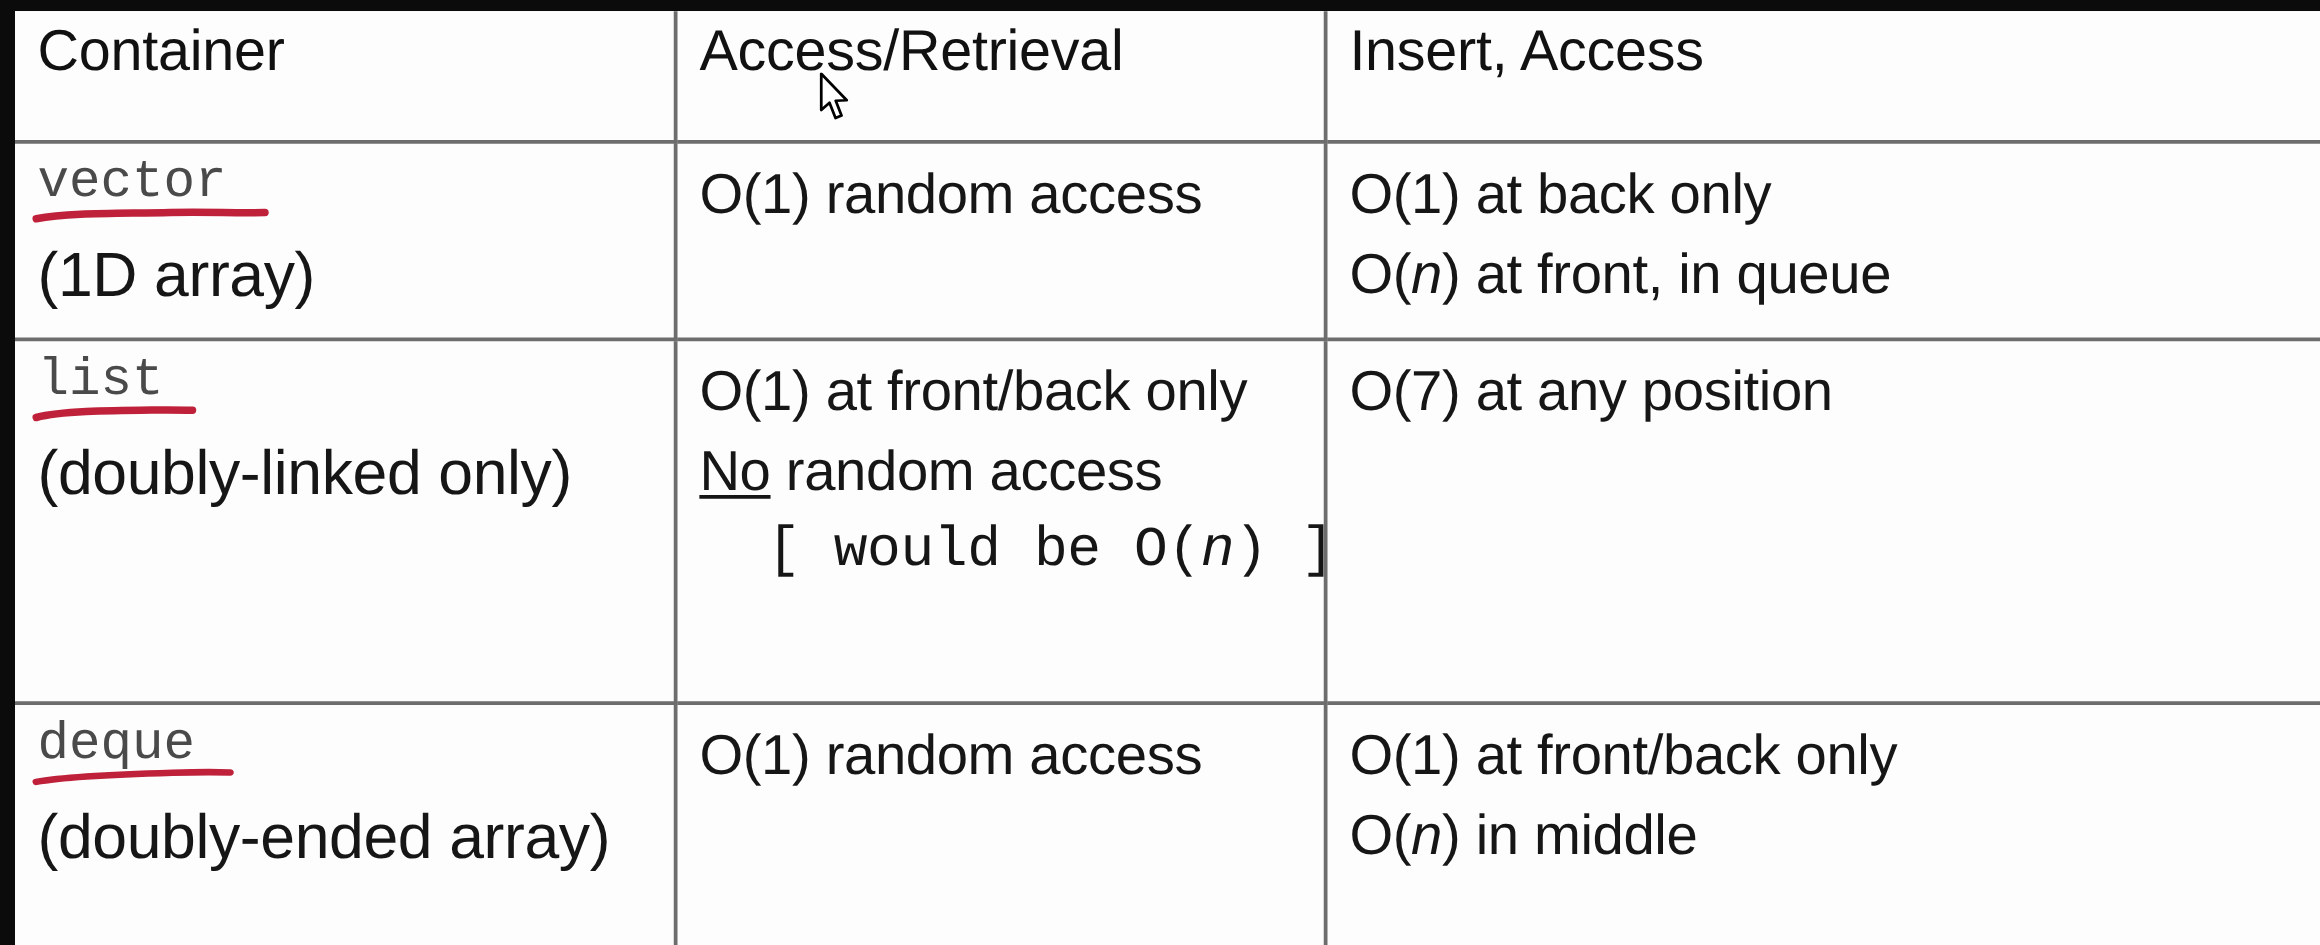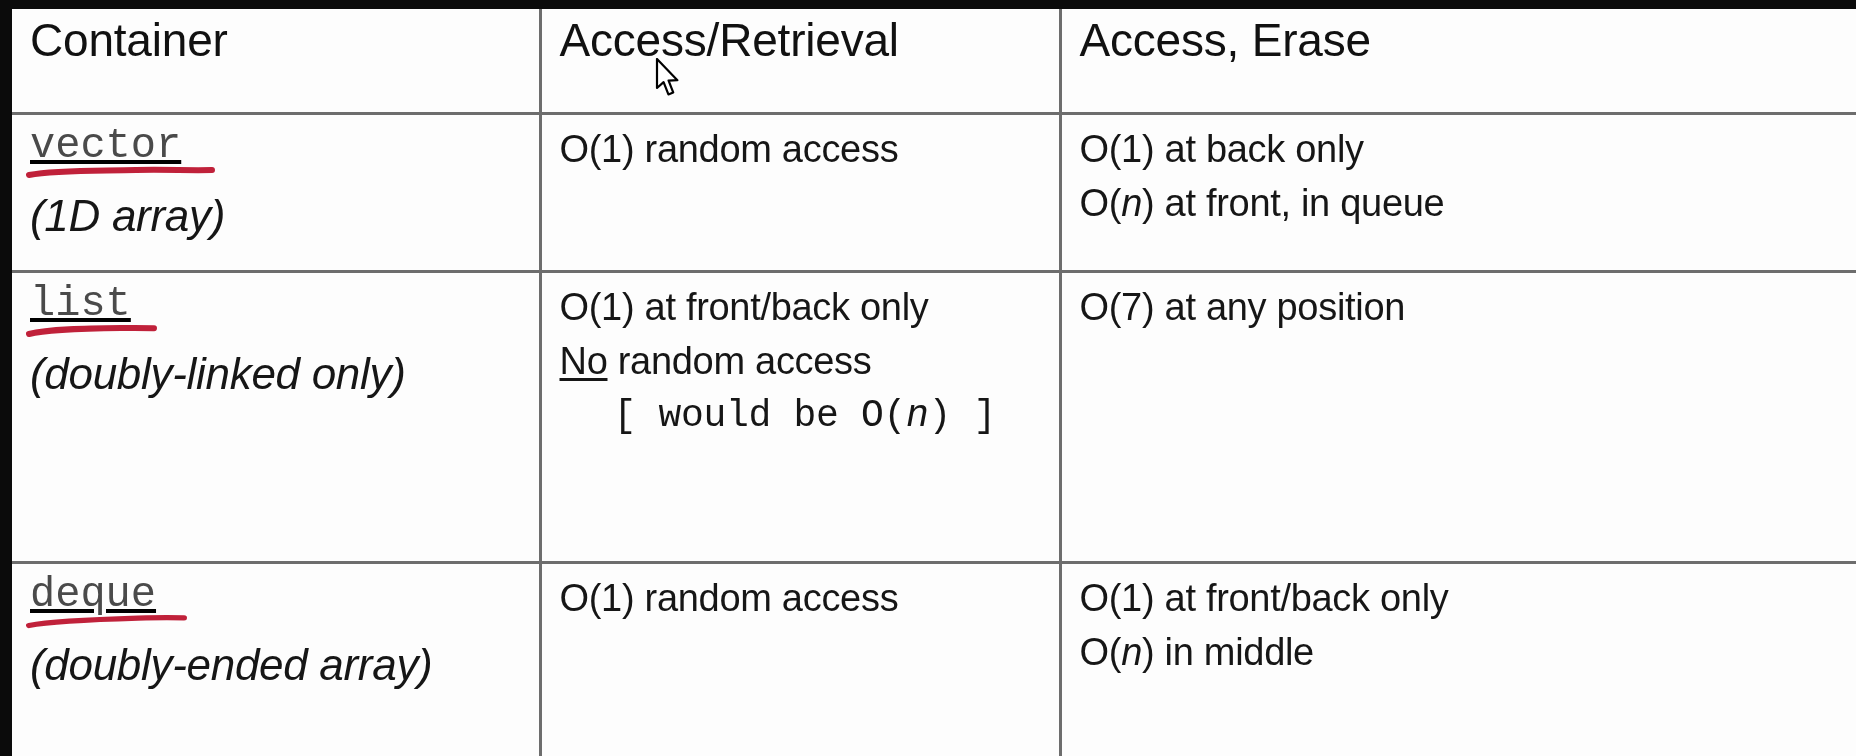--- a/index.html
+++ b/index.html
@@ -68,21 +68,21 @@
   
   .hdr {
     font-size: 46px;
     line-height: 1.0;
     color: #111111;
     letter-spacing: -0.2px;
     white-space: nowrap;
   }
 
   .line {
-    font-size: 38px;
+    font-size: 45px;
     line-height: 1.42;
     color: #161616;
     white-space: nowrap;
     letter-spacing: -0.3px;
   }
   .line.indent {
     padding-left: 54px;
     font-family: Liberation Mono, monospace;
   }
   .line .ital {
@@ -92,49 +92,47 @@
     text-decoration: underline;
     text-decoration-thickness: 3px;
     text-underline-offset: 4px;
   }
 
   
   .codename-wrap {
     position: relative;
     display: inline-block;
     margin-bottom: 6px;
-    text-decoration: underline;
   }
   .codename {
     font-family: "Liberation Mono", "DejaVu Sans Mono", monospace;
     font-size: 42px;
     line-height: 1.12;
     color: #4a4a4a;
     letter-spacing: 0px;
     white-space: nowrap;
     display: block;
   }
   .red-underline {
     position: absolute;
     left: -4px;
     bottom: -10px;
     height: 14px;
     overflow: visible;
     pointer-events: none;
   }
 
   .subname {
-    font-size: 44px;
+    font-size: 50px;
     line-height: 1.2;
     color: #161616;
     white-space: nowrap;
     letter-spacing: -0.3px;
     margin-top: 14px;
     display: block;
-    font-style: italic;
   }
 
   
   #cursor {
     position: absolute;
     left: 655px;
     top: 58px;
     width: 26px;
     height: 40px;
     pointer-events: none;
@@ -156,21 +154,21 @@
       <tbody>
 
         <tr class="row-header">
           <td>
             <div class="hdr">Container</div>
           </td>
           <td>
             <div class="hdr">Access/Retrieval</div>
           </td>
           <td class="last-col">
-            <div class="hdr">Access, Erase</div>
+            <div class="hdr">Insert, Access</div>
           </td>
         </tr>
 
         <tr class="row-vector">
           <td>
             <span class="codename-wrap">
               <span class="codename">vector</span>
               <svg class="red-underline" width="190" height="14" viewBox="0 0 190 14" preserveAspectRatio="none">
                 <path d="M3,9 C30,4 70,5 110,4 C140,3.4 165,4.6 186,4" fill="none" stroke="#c0213a" stroke-width="6" stroke-linecap="round"></path>
               </svg>

